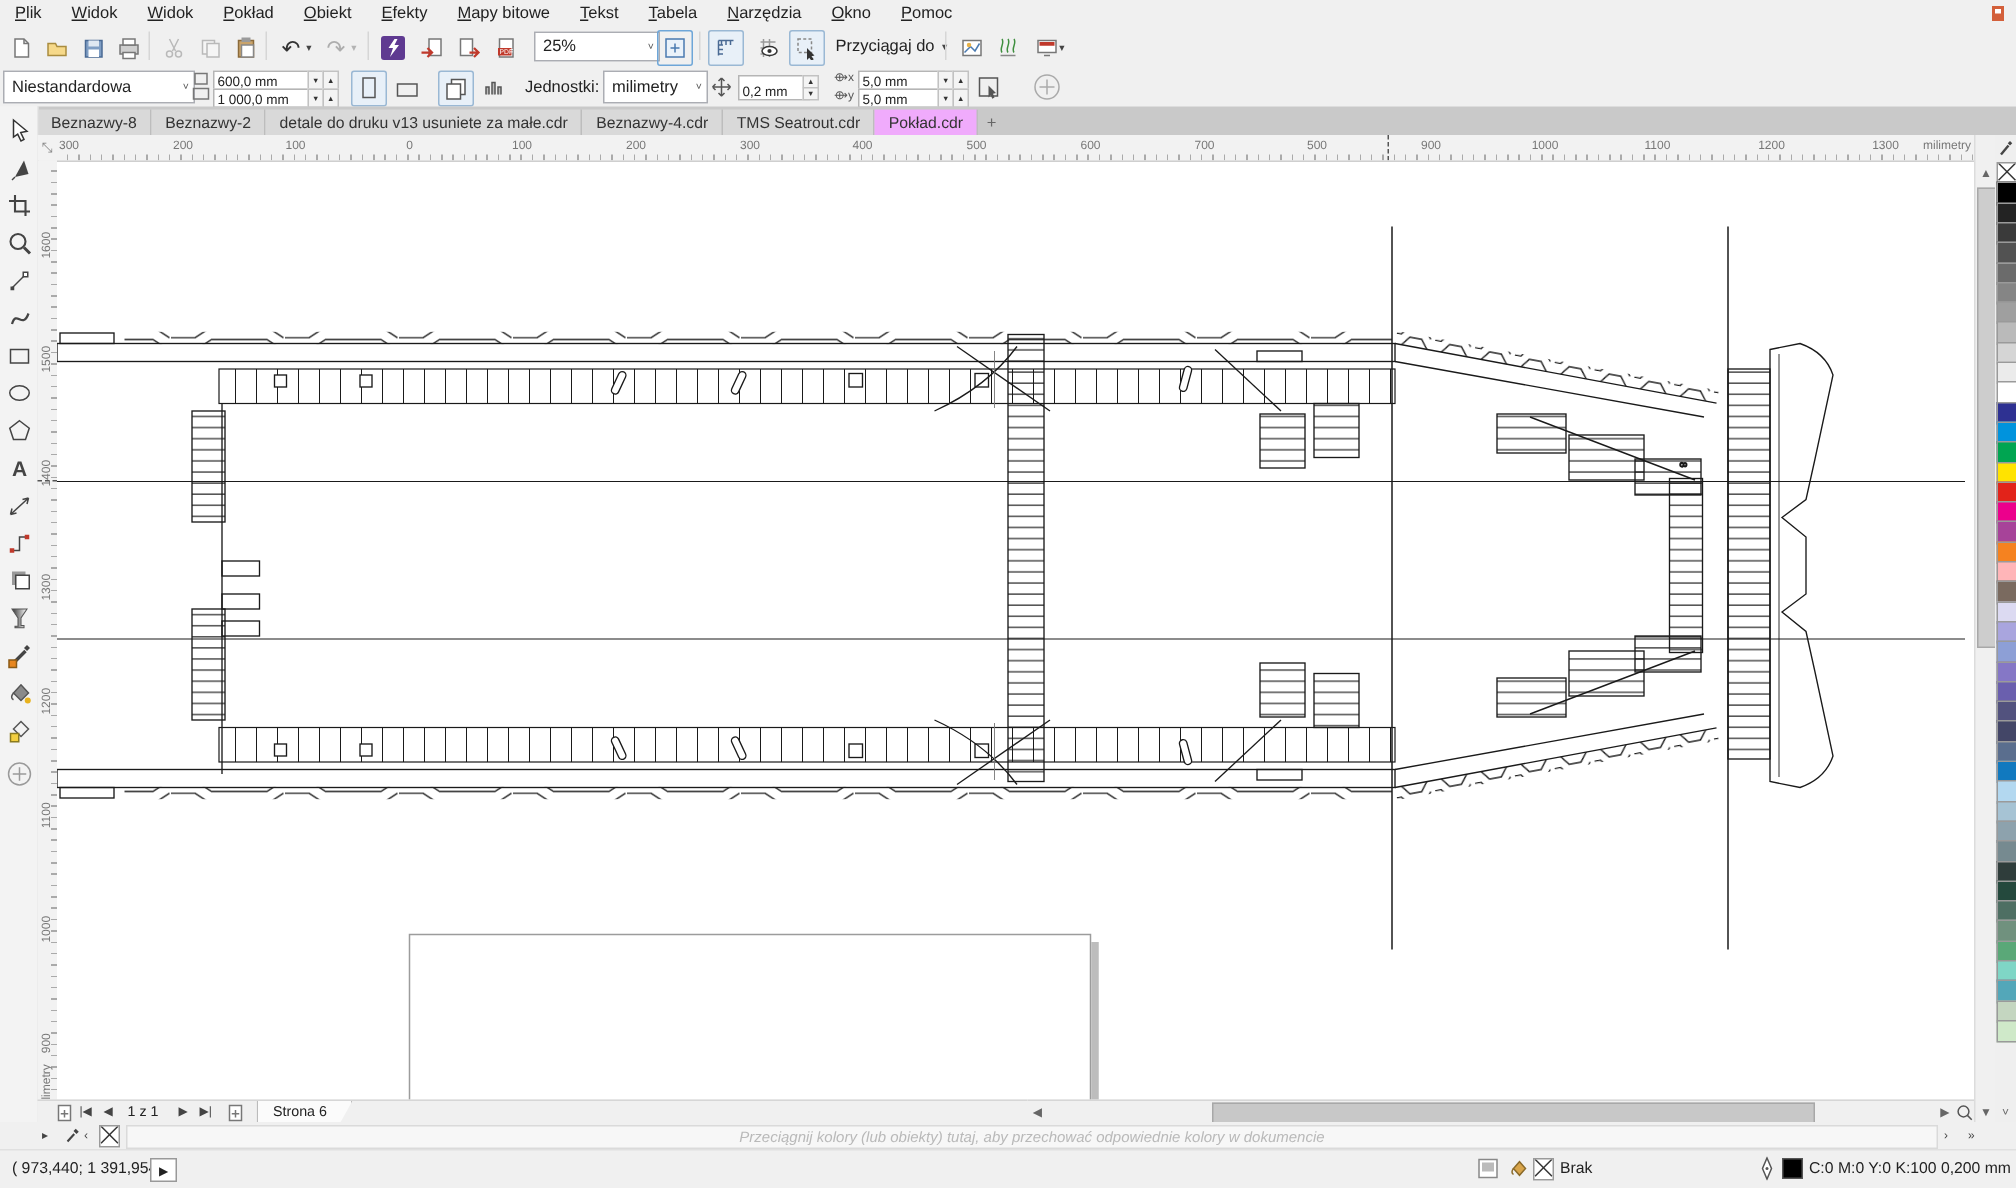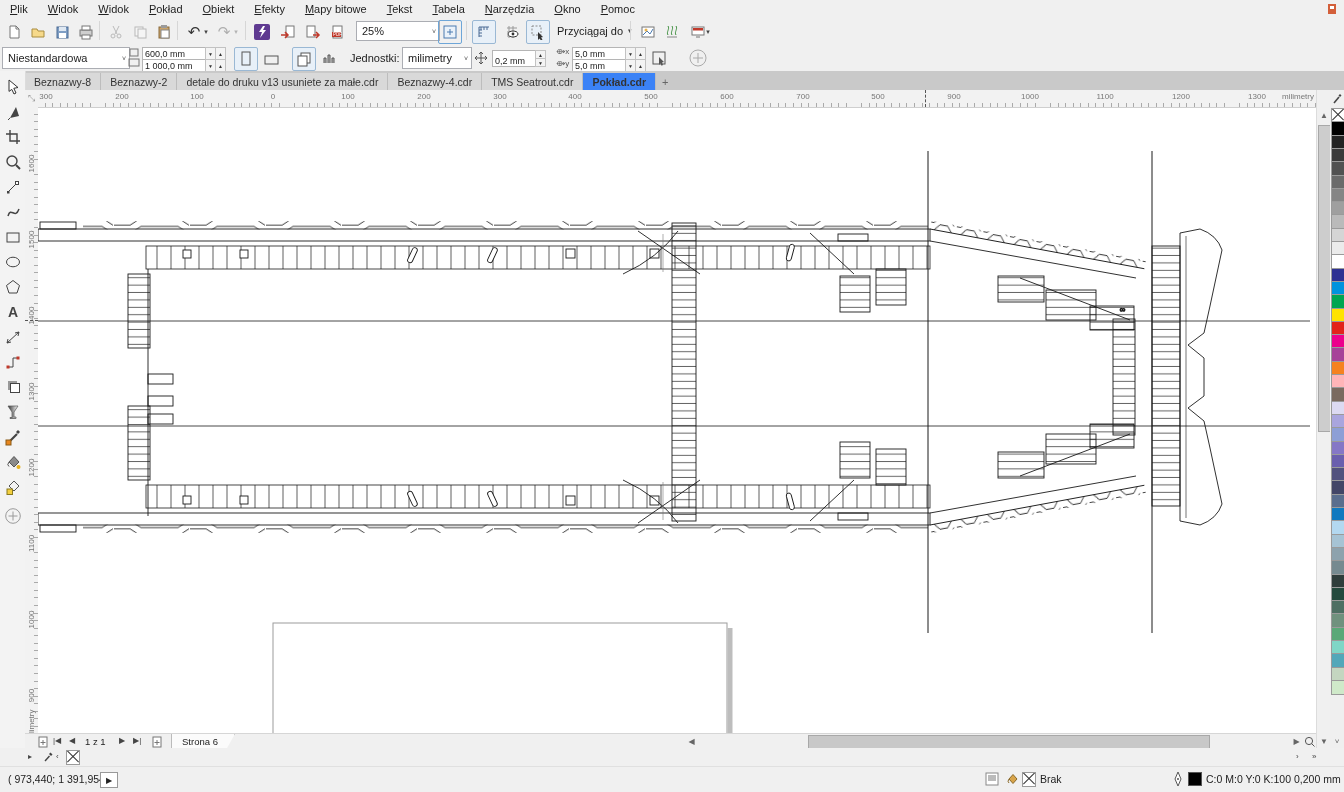--- a/index.html
+++ b/index.html
@@ -19,21 +19,21 @@
   .tsep{position:absolute;top:4px;width:1px;height:19px;background:#d6d6d6;}
   .darr{font-size:7px;color:#444;}
   .combo{position:absolute;background:#fff;border:1px solid #abadb3;display:flex;align-items:center;justify-content:space-between;padding:0 3px 0 5px;font-size:11px;}
   .combo .darr{color:#555;}
   .spin2{position:absolute;display:flex;}
   .spin2 div{width:9px;height:11px;border:1px solid #c2c2c2;background:#f4f4f4;font-size:5px;color:#333;display:flex;align-items:center;justify-content:center;margin-left:-1px;}
   .minifield{position:absolute;background:#fff;border:1px solid #b5b5b5;font-size:9px;padding:0 2px;display:flex;align-items:flex-end;}
   
   #tabbar{left:25px;top:71px;width:1319px;height:19px;background:#c9c9c9;border-bottom:2px solid #7fb2dc;display:flex;align-items:flex-end;}
   .doctab{height:17px;display:flex;align-items:center;padding:0 9px;background:#d9d9d9;border-right:1px solid #bdbdbd;font-size:10.5px;color:#333;white-space:nowrap;}
-  .doctab.active{background:#3b82f6;font-weight:bold;}
+  .doctab.active{background:#f0abfc;}
   .newtab{width:18px;height:17px;display:flex;align-items:center;justify-content:center;color:#666;}
   
   #toolbox{left:0;top:71px;width:25px;height:677px;background:#f3f3f3;border-right:1px solid #dcdcdc;}
   .tool{position:absolute;left:2px;width:21px;height:21px;display:flex;align-items:center;justify-content:center;}
   
   #ruler-corner{left:25px;top:90px;width:13px;height:17px;background:#f2f2f2;color:#888;font-size:9px;display:flex;align-items:center;justify-content:center;}
   #hruler{left:38px;top:90px;width:1278px;height:17px;background:#f2f2f2;border-bottom:1px solid #cfcfcf;}
   #hruler .tickstrip{position:absolute;left:0;bottom:0;width:100%;height:4px;
      background:repeating-linear-gradient(90deg,transparent 0 6.6px,#aaa 6.6px 7.56px);}
   #vruler{left:25px;top:107px;width:13px;height:641px;background:#f2f2f2;border-right:1px solid #cfcfcf;}
@@ -656,20 +656,23 @@
 </div>
 
 <div id="traybar" class="abs">
   <div class="navbtn" style="left:28px;top:4px">▸</div>
   <svg class="abs" style="left:42px;top:3px" width="12" height="12">
       <path d="M3,10 L7.5,5" stroke="#444" stroke-width="1.4"></path>
       <path d="M7,3 l2,2 1.5,-1.5 -2,-2 z" fill="#444"></path>
     </svg>
   <div class="navbtn" style="left:56px;top:4px">‹</div>
   <div class="sw swx" style="position:absolute;left:66px;top:2px"></div>
+  <div id="tray">
+      <span>Przeciągnij kolory (lub obiekty) tutaj, aby przechować odpowiednie kolory w dokumencie</span>
+    </div>
   <div class="navbtn" style="left:1296px;top:4px">›</div>
   <div class="navbtn" style="left:1312px;top:4px">»</div>
 </div>
 
 <div id="statusbar" class="abs">
   <span class="abs statxt" style="left:8px;top:6px">( 973,440; 1 391,954 )</span>
   <div class="abs" style="left:100px;top:5px;width:16px;height:14px;background:#fff;border:1px solid #999;display:flex;align-items:center;justify-content:center;font-size:8px">▶</div>
   <svg class="abs" style="left:985px;top:5px" width="15" height="15">
       <rect x="1" y="1" width="12" height="12" fill="#fff" stroke="#888"></rect>
       <rect x="3" y="3" width="8" height="6" fill="#bbb"></rect>

